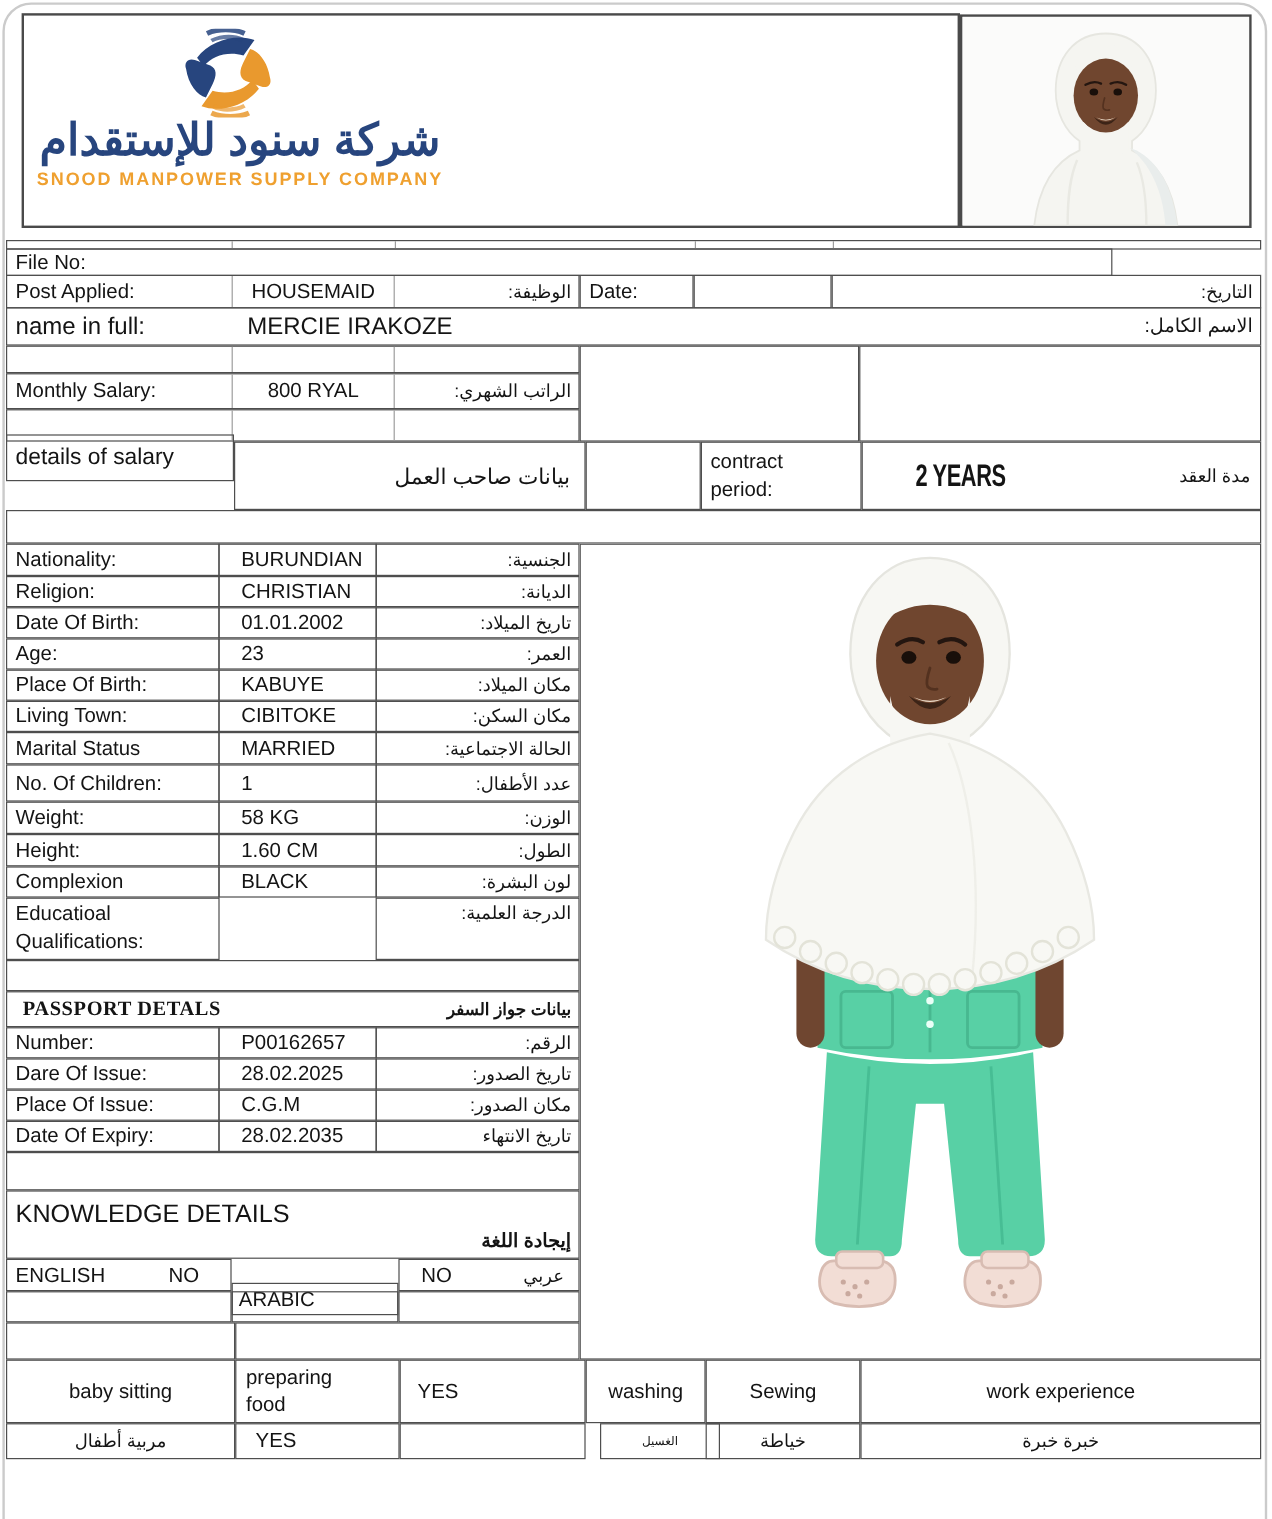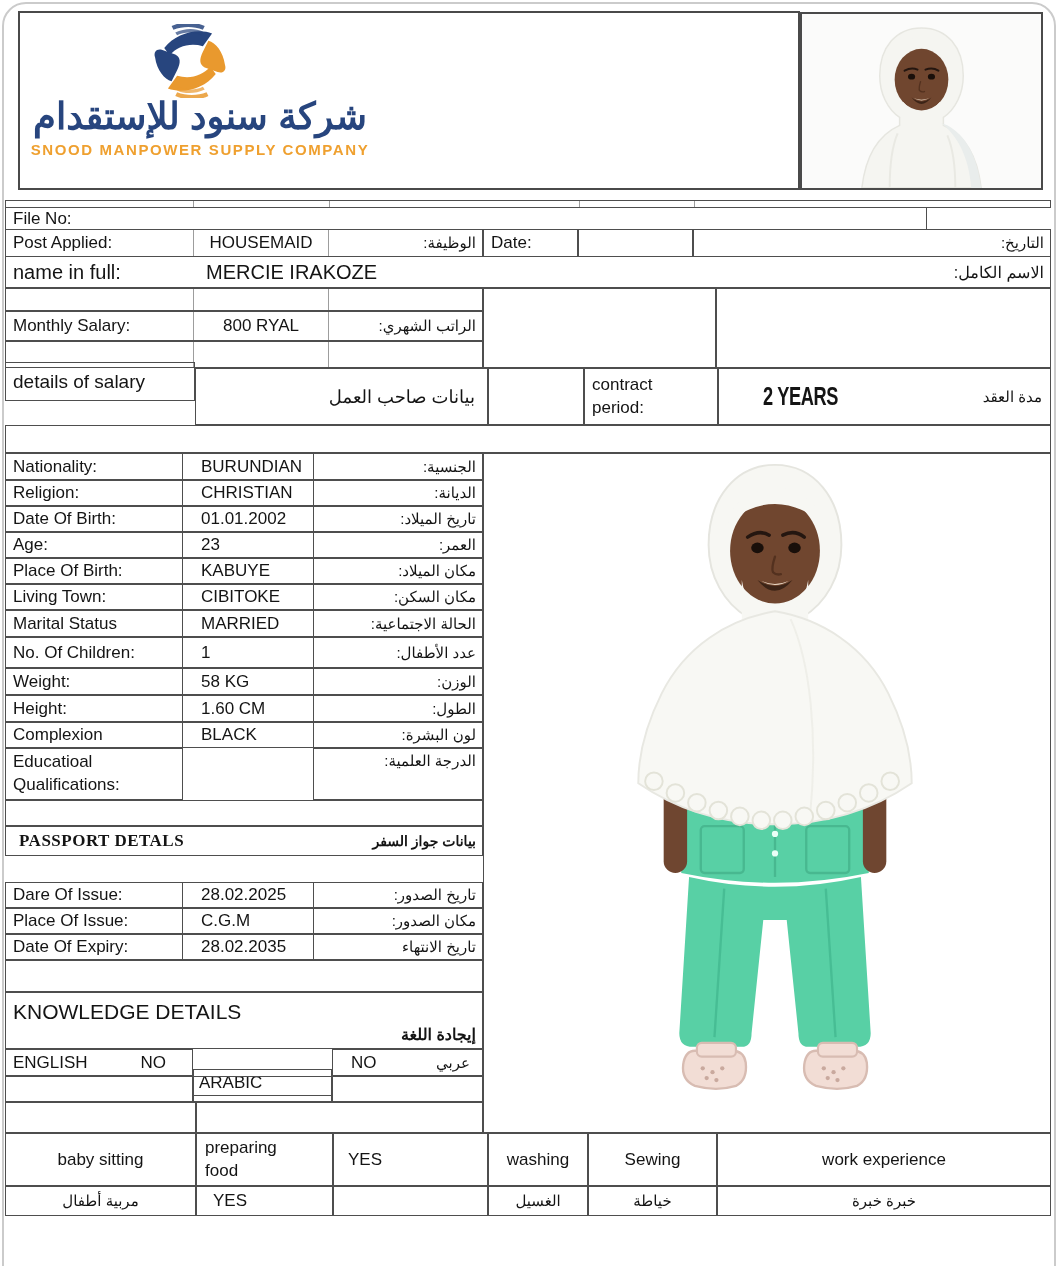--- a/index.html
+++ b/index.html
@@ -275,20 +275,31 @@
       </div>
   </div>
 
   <div class="cell" style="left:5px;top:800px;width:478px;height:26px;"></div>
 
   <div class="cell" style="left:5px;top:826px;width:478px;height:30px;">
     <span class="serifb" style="padding-left:13px;">PASSPORT DETALS</span>
     <span class="arr" dir="rtl" style="font-weight:700;font-size:14px;">بيانات جواز السفر</span>
   </div>
 
+  <div class="prow" style="top:856px;height:26px;">
+    <div class="pc l">
+        <span>Number:</span>
+      </div>
+    <div class="pc m">
+        <span>P00162657</span>
+      </div>
+    <div class="pc r">
+        <span dir="rtl">الرقم:</span>
+      </div>
+  </div>
   <div class="prow" style="top:882px;height:26px;">
     <div class="pc l">
         <span>Dare Of Issue:</span>
       </div>
     <div class="pc m">
         <span>28.02.2025</span>
       </div>
     <div class="pc r">
         <span dir="rtl">تاريخ الصدور:</span>
       </div>
@@ -429,21 +440,21 @@
 
   <div class="bc" style="left:5px;top:1186px;width:191px;height:30px;font-size:15px;">
     <span dir="rtl">مربية أطفال</span>
   </div>
   <div class="bc la" style="left:196px;top:1186px;width:137px;height:30px;">
     <span style="padding-left:16px;">YES</span>
   </div>
   <div class="bc" style="left:333px;top:1186px;width:155px;height:30px;">
     <span></span>
   </div>
-  <div class="bc" style="left:488px;top:1186px;width:100px;height:30px;font-size:15px;">
+  <div class="bc" style="left:500px;top:1186px;width:100px;height:30px;font-size:10px;">
     <span dir="rtl">الغسيل</span>
   </div>
   <div class="bc" style="left:588px;top:1186px;width:129px;height:30px;font-size:15px;">
     <span dir="rtl">خياطة</span>
   </div>
   <div class="bc" style="left:717px;top:1186px;width:334px;height:30px;font-size:15px;">
     <span dir="rtl">خبرة خبرة</span>
   </div>
 </div>
 

